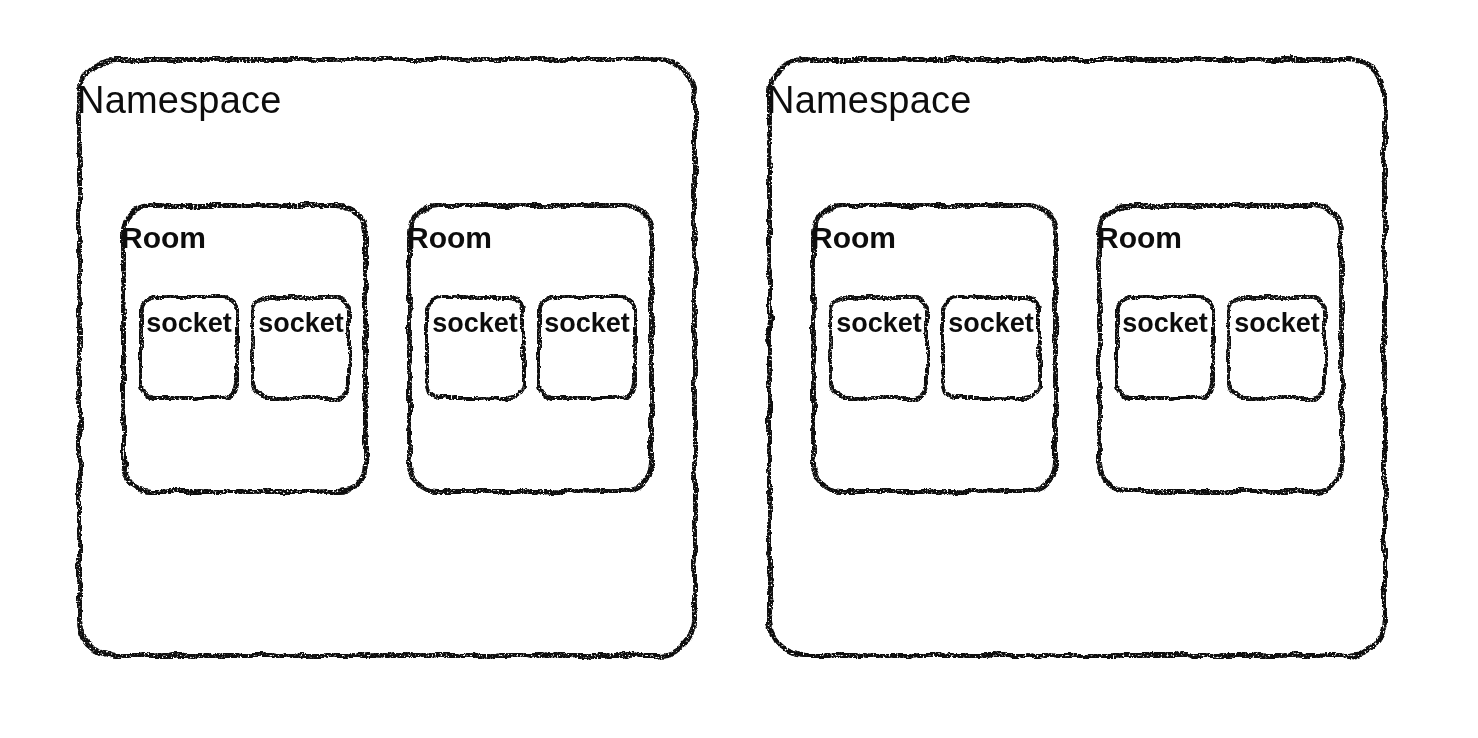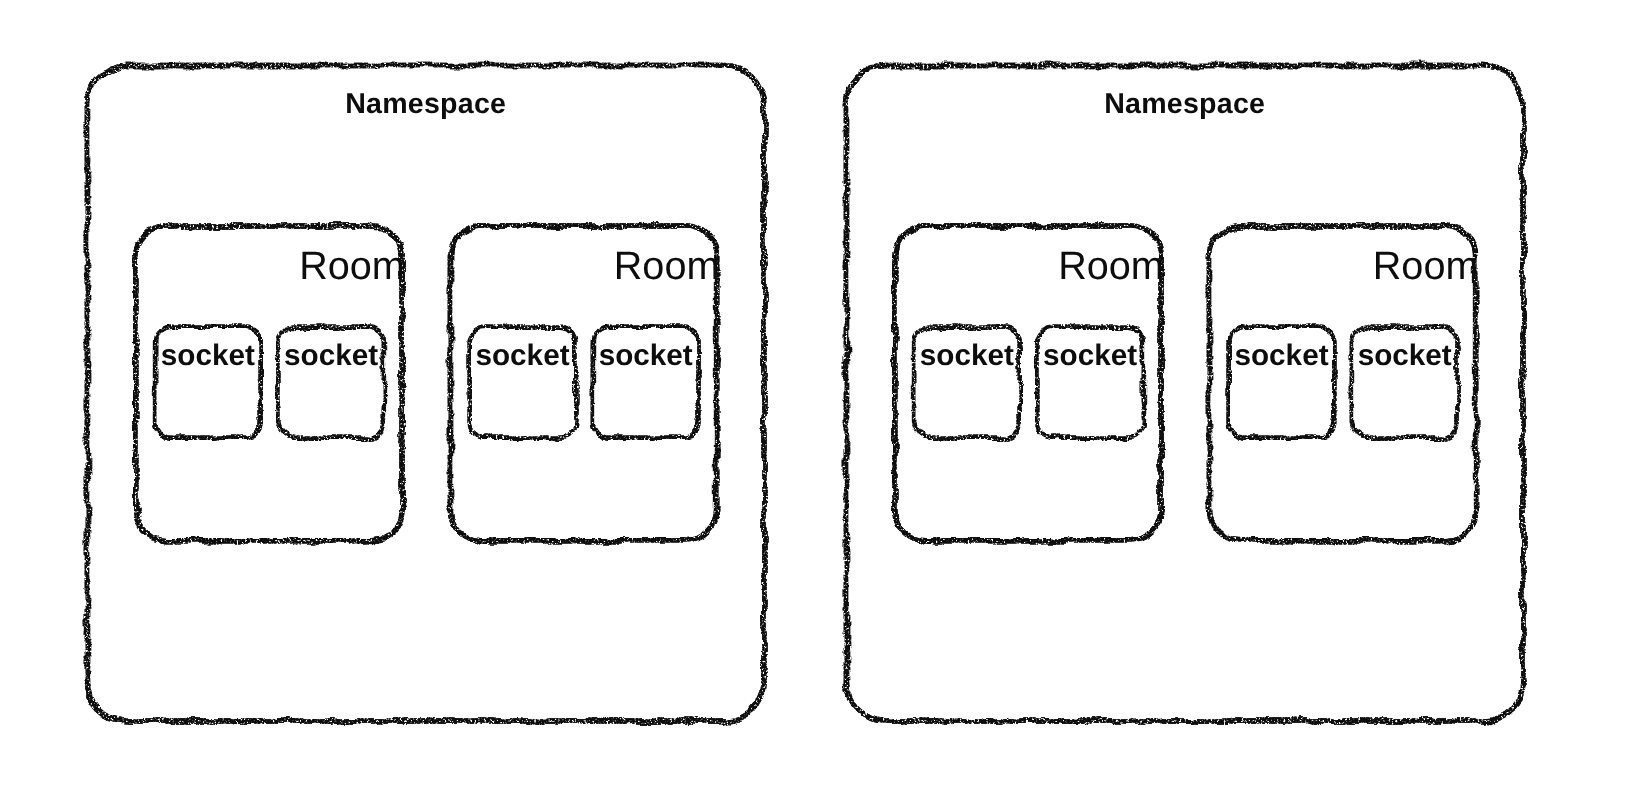--- a/index.html
+++ b/index.html
@@ -34,39 +34,38 @@
   .namespace { top: 57px; width: 620px; height: 601px; }
   .namespace::before { border-radius: 38px; }
   #ns0 { left: 77px; }
   #ns1 { left: 767px; }
 
   .namespace-title {
     position: absolute;
     top: 22px;
     left: 0;
     width: 100%;
-    text-align: center;
-    font-size: 26px;
-    font-weight: 700;
+    font-size: 38px;
+    font-weight: 400;
     letter-spacing: 0.2px;
   }
 
   .room { top: 146px; width: 247px; height: 291px; }
   .room::before { border-radius: 30px; }
   .room.r0 { left: 44px; }
   .room.r1 { left: 330px; }
 
   .room-title {
     position: absolute;
     top: 18px;
     left: 0;
     width: 100%;
-    text-align: right;
-    font-size: 36px;
-    font-weight: 400;
+    text-align: left;
+    font-size: 30px;
+    font-weight: 700;
   }
 
   .socket-box { top: 92px; width: 100px; height: 105px; }
   .socket-box::before { border-radius: 16px; border-width: 4.5px; }
   .socket-box.s0 { left: 18px; }
   .socket-box.s1 { left: 130px; }
 
   .socket-label {
     position: absolute;
     top: 13px;

